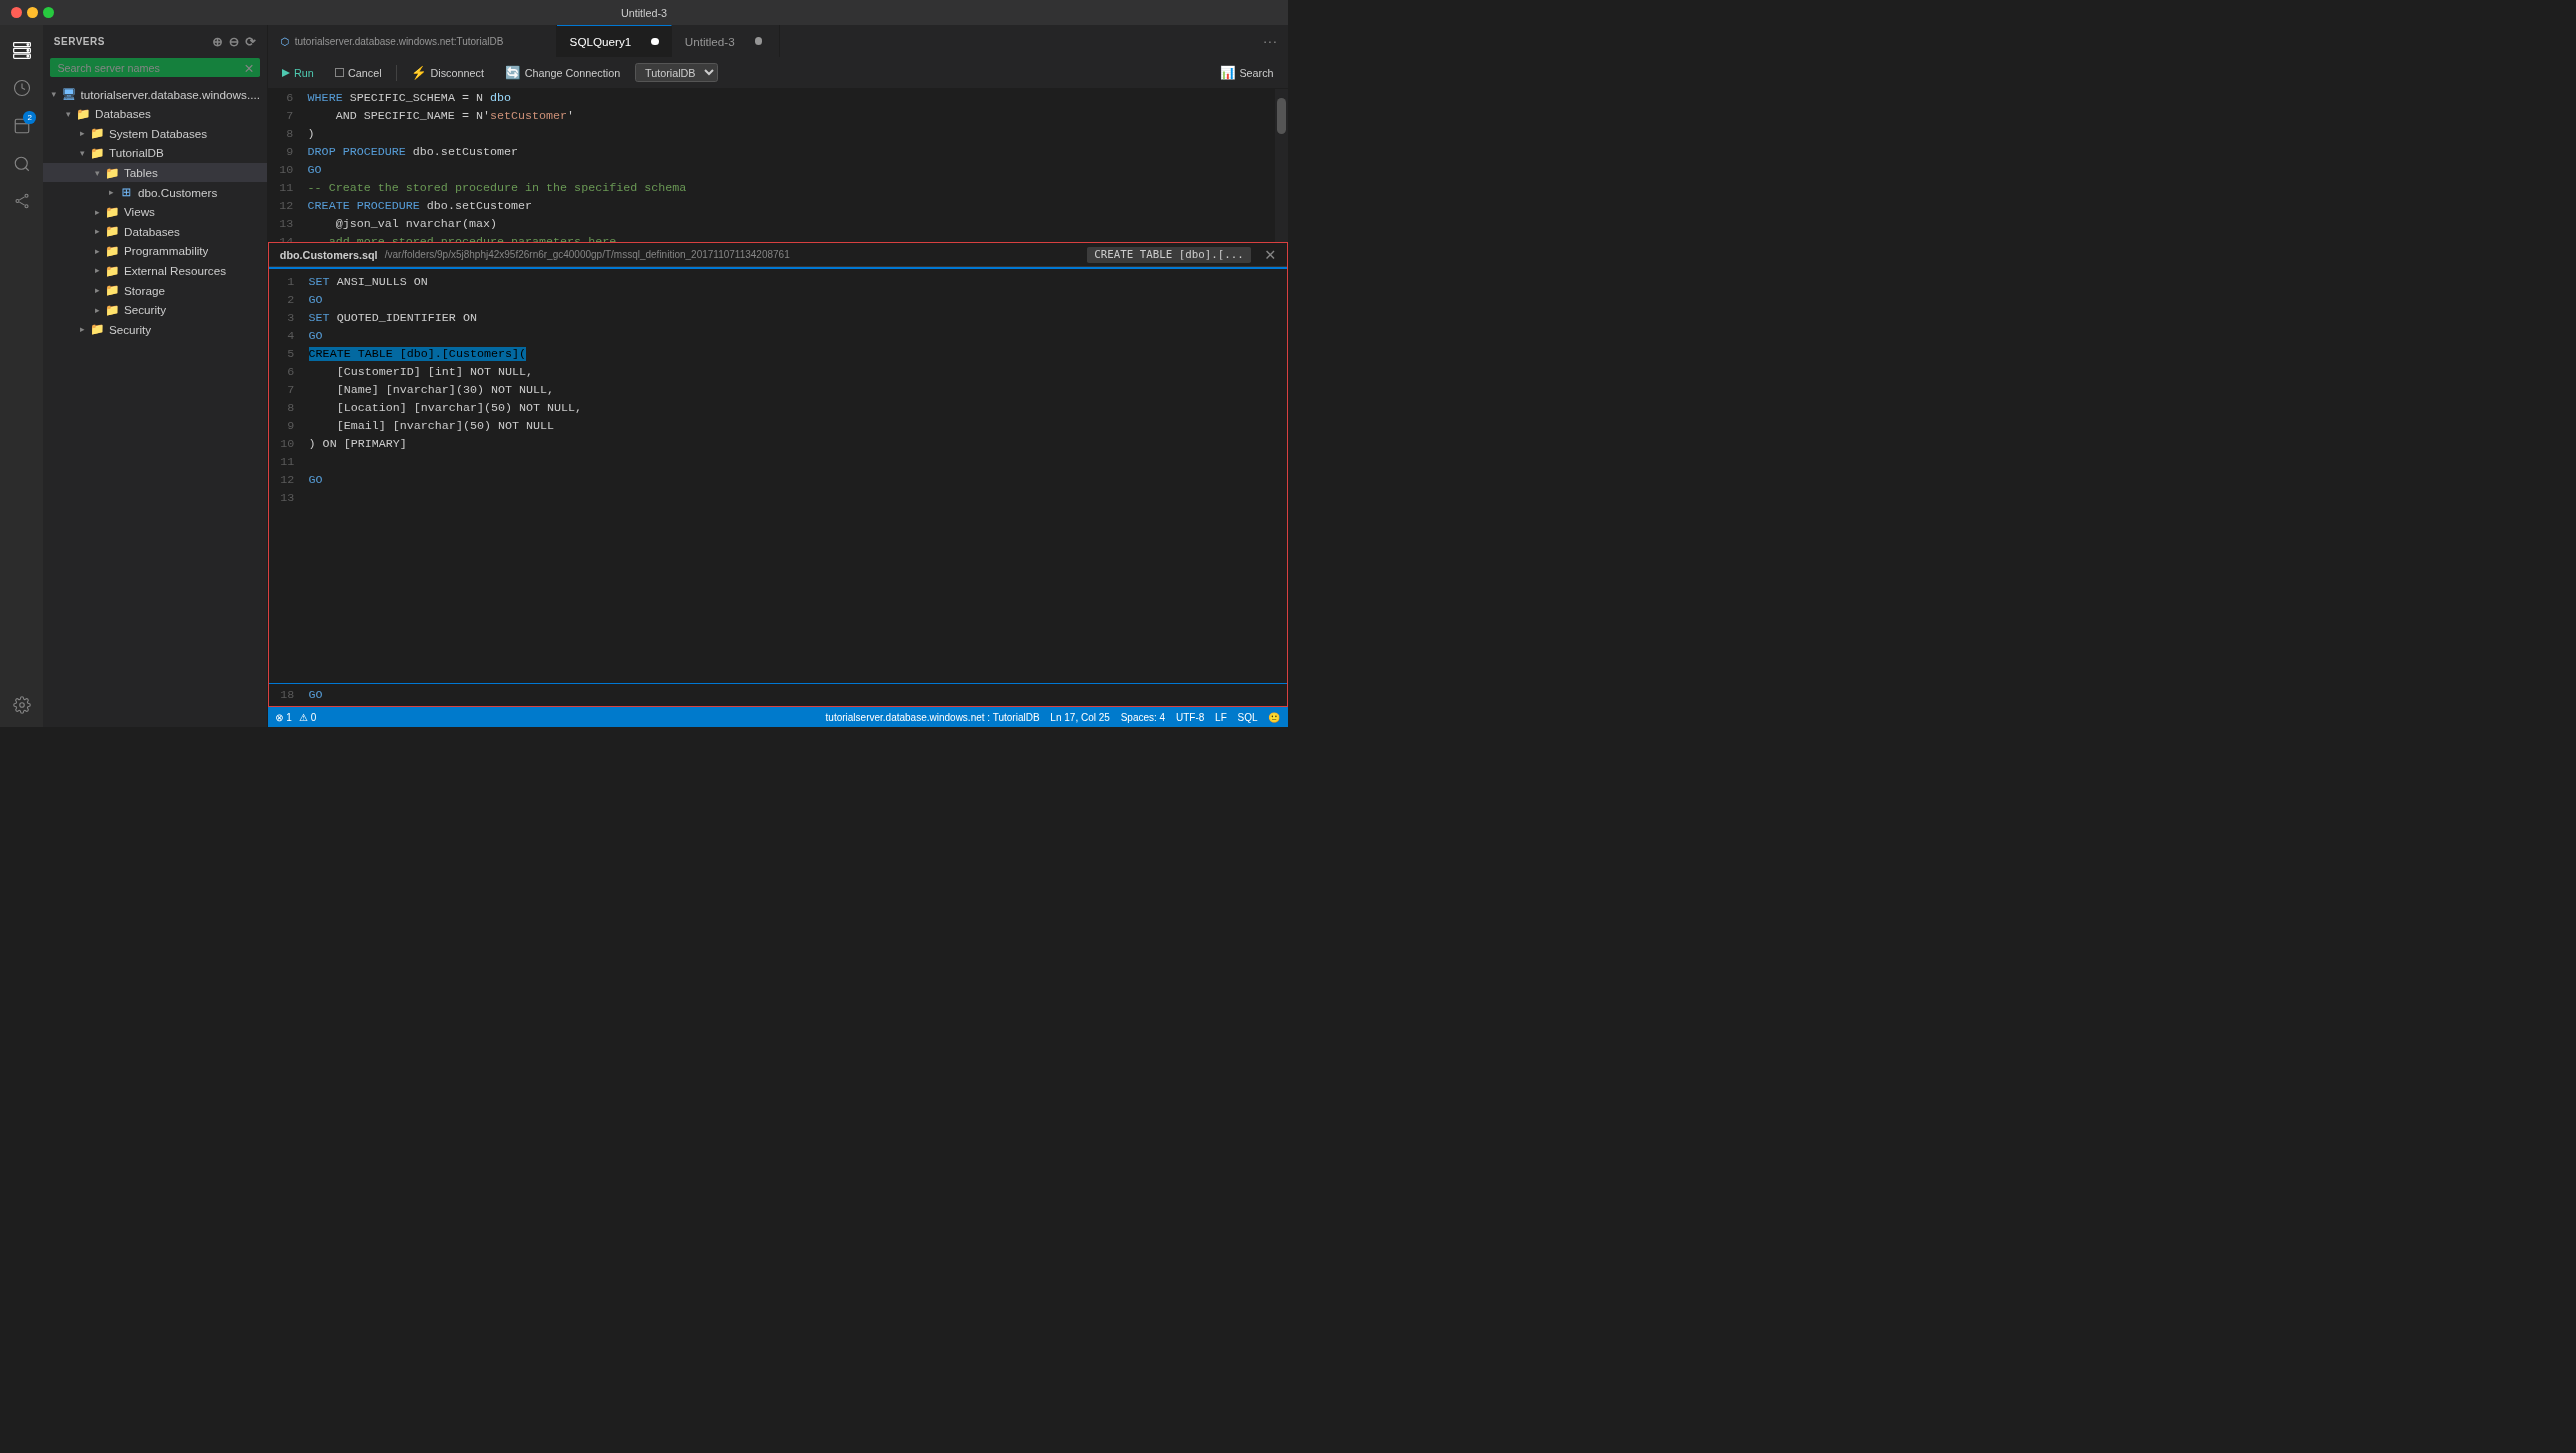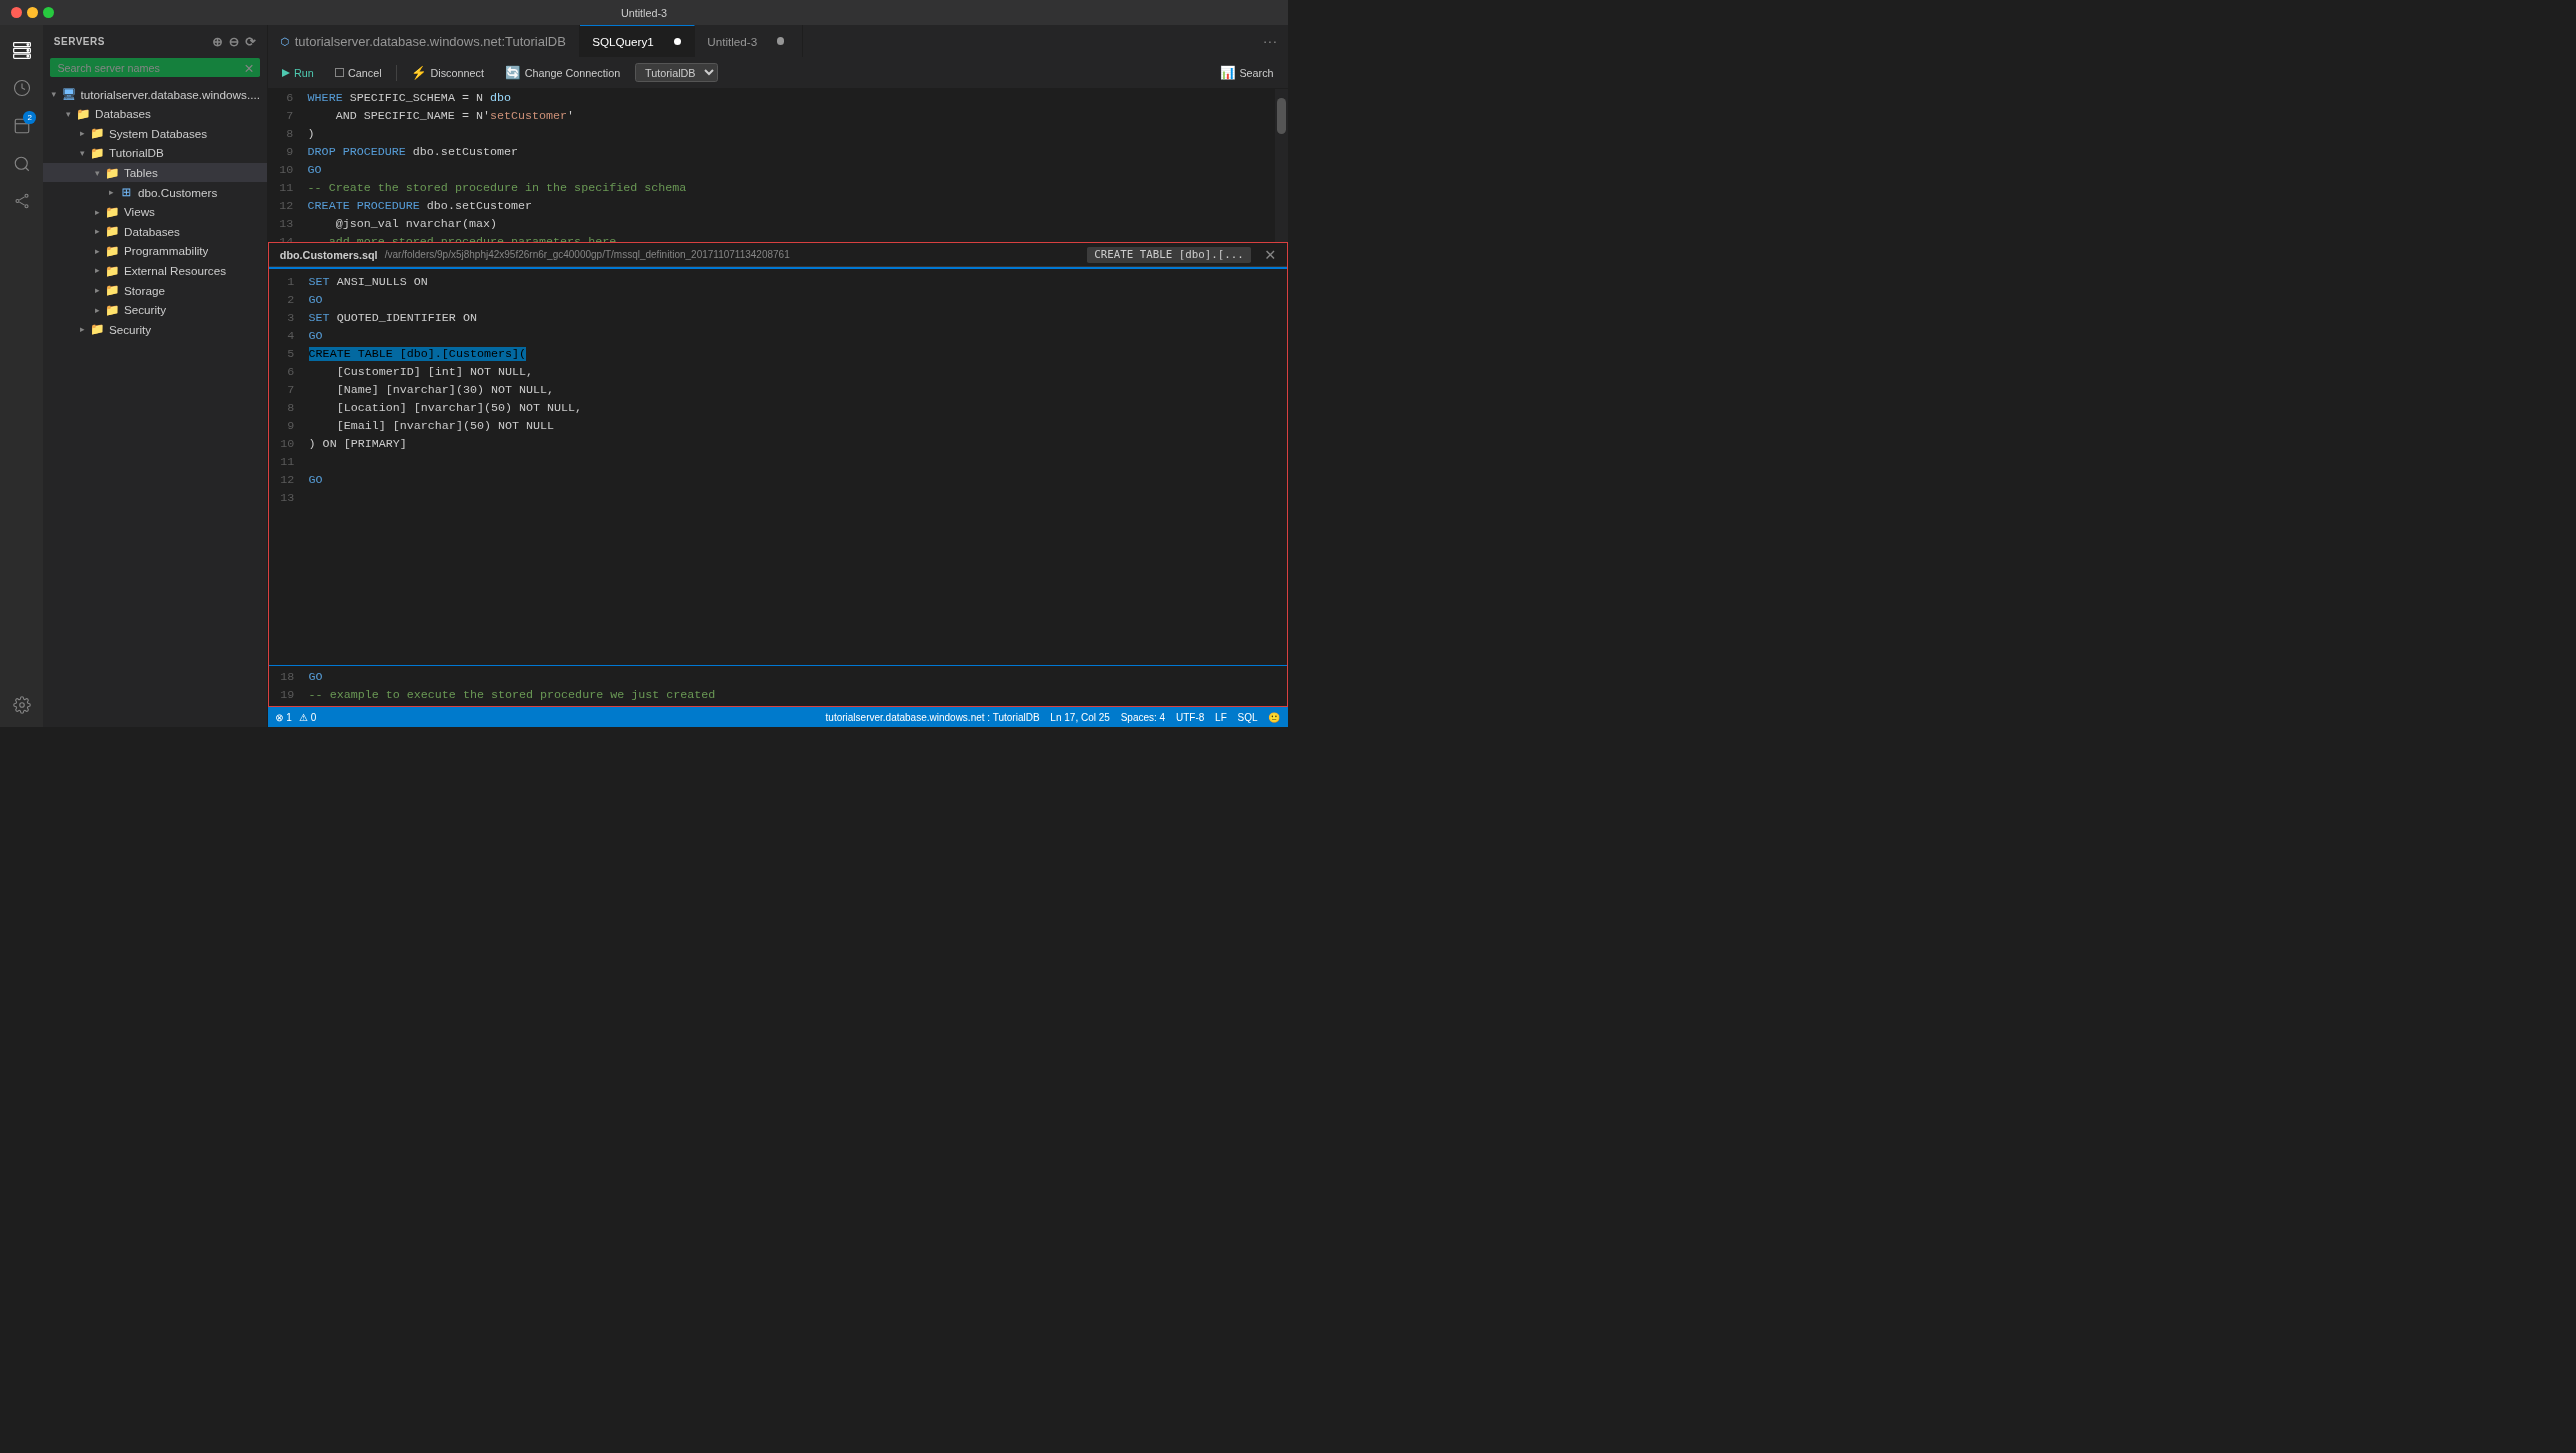--- a/index.html
+++ b/index.html
@@ -585,21 +585,21 @@
       </div>
 
     </div>
   </div>
 
   <div class="main-area">
 
     <div class="tab-bar">
       <div class="tab" style="min-width:289px;gap:5.4px">
         <span style="color:#75beff;font-size:10px">⬡</span>
-        <span style="font-size:13px">tutorialserver.database.windows.net:TutorialDB</span>
+        <span style="font-size:10px">tutorialserver.database.windows.net:TutorialDB</span>
       </div>
       <div class="tab active">
         <span>SQLQuery1</span>
         <span class="tab-dot"></span>
       </div>
       <div class="tab">
         <span>Untitled-3</span>
         <span class="tab-dot"></span>
       </div>
       <div class="tab-more">···</div>
@@ -740,24 +740,20 @@
           </div>
         </div>
 
         <div style="height:1.8px;background:#0078d4;flex-shrink:0"></div>
 
         <div style="background:#1e1e1e;padding:1.8px 0">
           <div class="code-line">
             <span class="line-num">18</span>
             <span class="line-content"><span class="kw">GO</span></span>
           </div>
-          <div class="code-line">
-            <span class="line-num">19</span>
-            <span class="line-content"><span class="cm">-- example to execute the stored procedure we just created</span></span>
-          </div>
         </div>
       </div>
 
       <div class="scroll-indicator">
         <div class="scroll-thumb"></div>
       </div>
     </div>
 
     <div class="status-bar">
       <div class="status-left">

